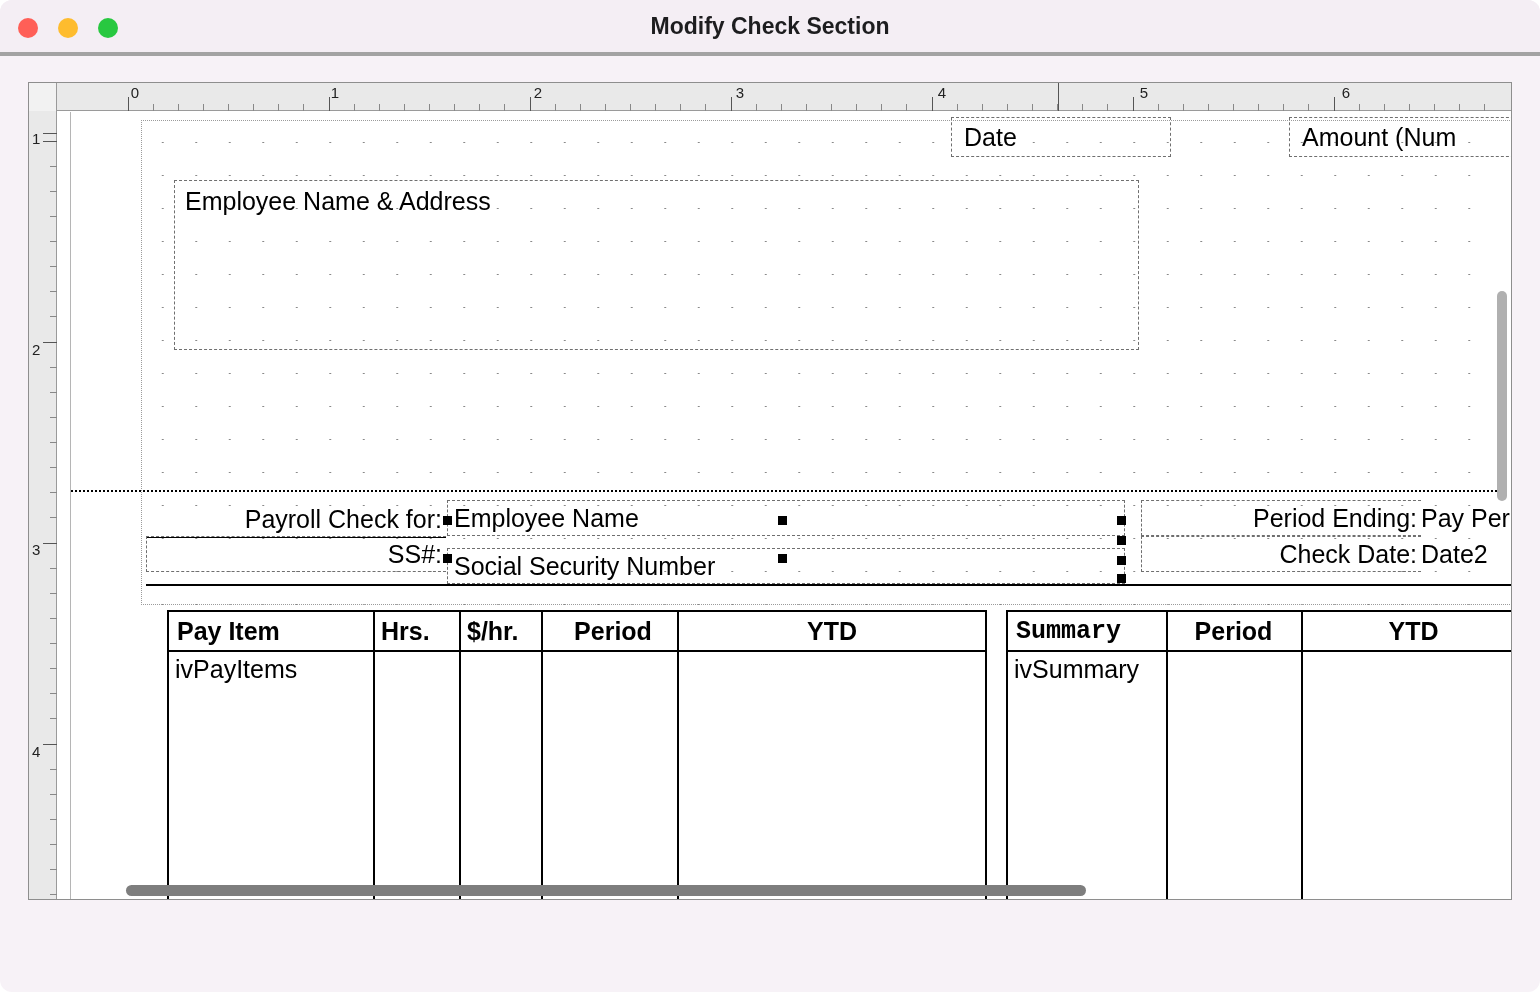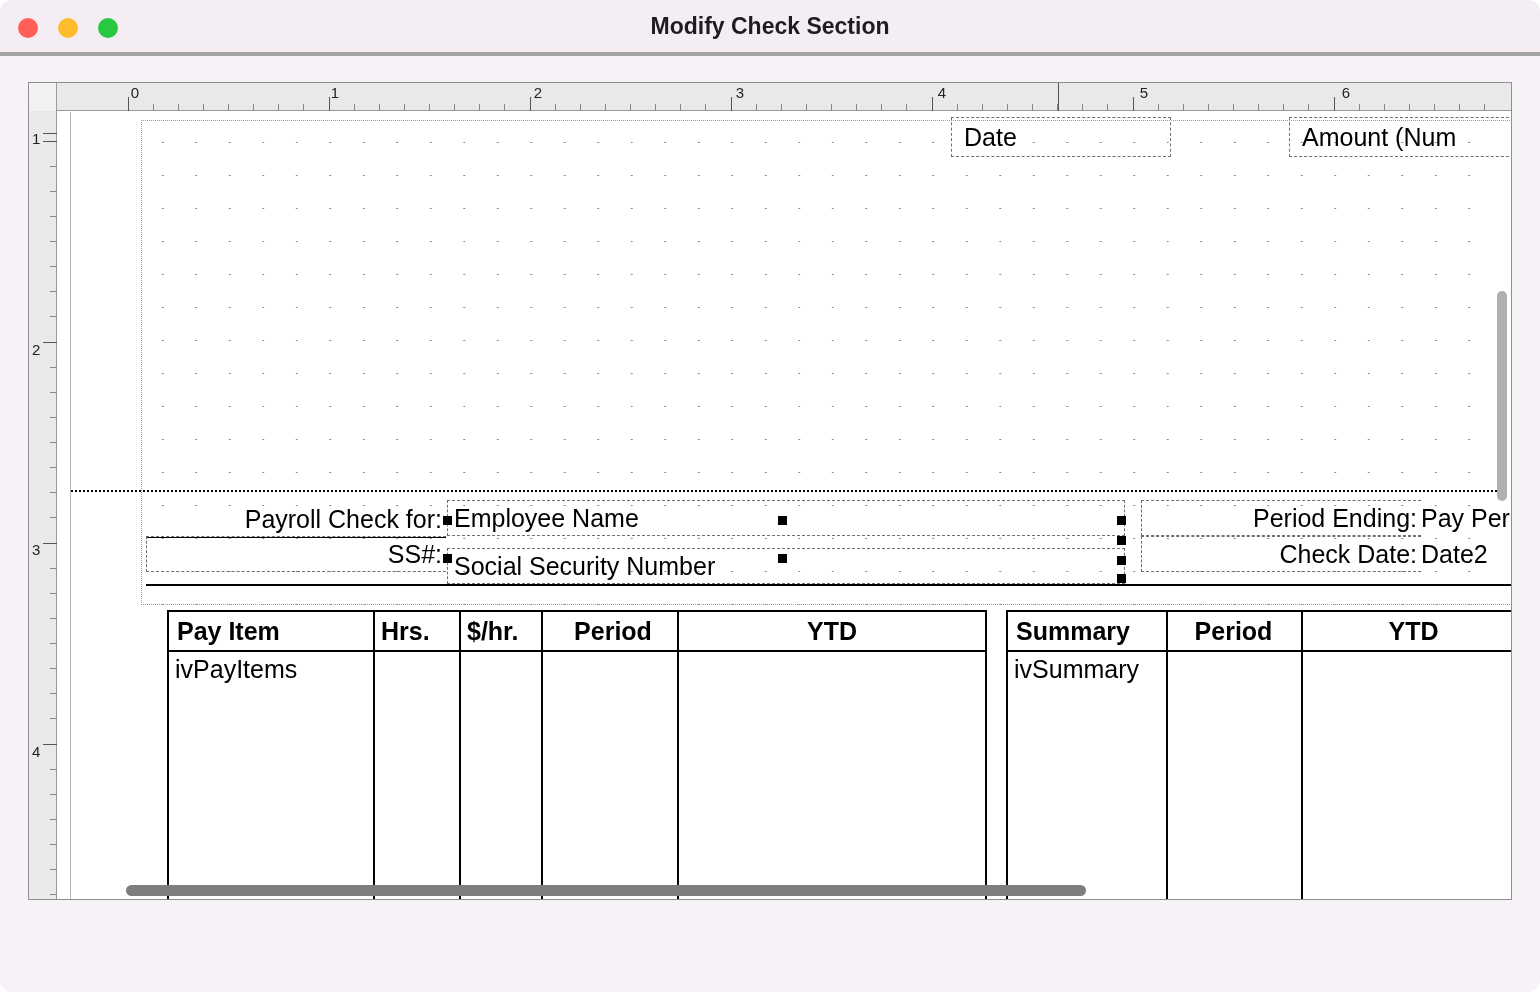--- a/index.html
+++ b/index.html
@@ -378,20 +378,21 @@
     <div class="design">
       <div class="page">
 
         <div class="dotgrid"></div>
         <div class="margin-box"></div>
 
         <div class="field dashed" style="left:1218px; top:5px; width:230px; height:40px; padding-left:12px;">Amount (Num</div>
 
         <div class="field dashed" style="left:880px; top:5px; width:220px; height:40px; padding-left:12px;">Date</div>
 
+        <div class="field dashed" style="left:103px; top:68px; width:965px; height:170px; align-items:flex-start; padding-left:10px; padding-top:6px;">Employee Name &amp; Address</div>
 
         <div style="position:absolute; left:0px; top:378px; width:1430px; border-top:2px dotted #000;"></div>
 
         <div class="field right solid-b" style="left:75px; top:390px; width:300px; height:36px; padding-right:4px;">Payroll Check for:</div>
 
         <div class="field dashed" style="left:376px; top:388px; width:678px; height:36px; padding-left:6px;">Employee Name</div>
 
         <div class="field right dashed" style="left:75px; top:424px; width:300px; height:36px; padding-right:4px; border-right:none;">SS#:</div>
 
         <div class="field dashed" style="left:376px; top:436px; width:678px; height:36px; padding-left:6px;">Social Security Number</div>
@@ -427,21 +428,21 @@
           <div class="cell-label bold" style="left:508px; top:0px; width:310px; justify-content:center;">YTD</div>
 
           <div class="cell-label" style="left:6px; top:38px;">ivPayItems</div>
         </div>
 
         <div class="tbl" style="left:935px; top:498px; width:520px; height:291px;">
           <div class="hdr"></div>
           <div class="vline" style="left:158px"></div>
           <div class="vline" style="left:293px"></div>
 
-          <div class="cell-label bold" style="left:8px; top:0px;">Summary</div>
+          <div class="cell-label bold" style="left:8px; top:0px;font-family:Liberation Mono, monospace;">Summary</div>
           <div class="cell-label bold" style="left:158px; top:0px; width:135px; justify-content:center;">Period</div>
           <div class="cell-label bold" style="left:293px; top:0px; width:225px; justify-content:center;">YTD</div>
 
           <div class="cell-label" style="left:6px; top:38px;">ivSummary</div>
         </div>
 
       </div>
     </div>
 
     <div class="scroll-v">

